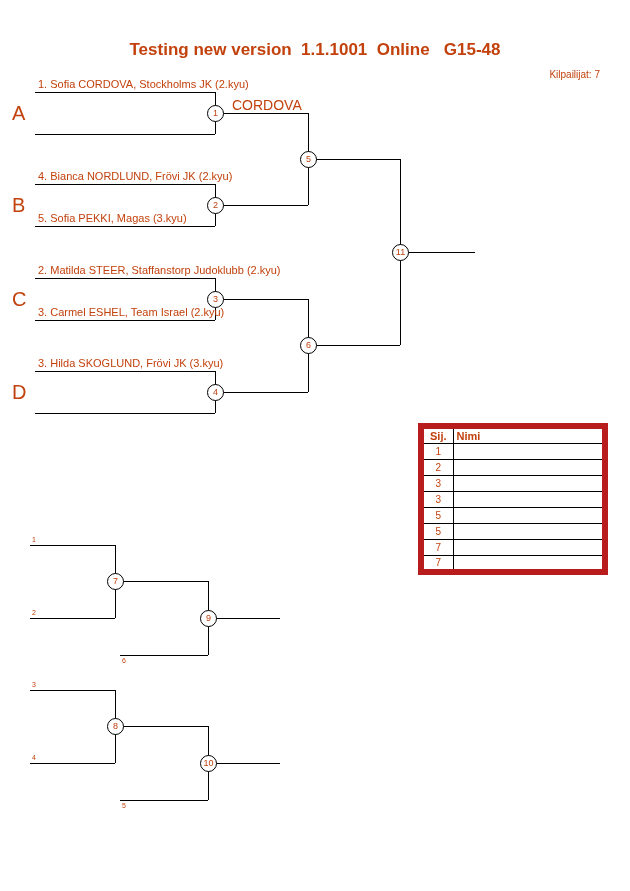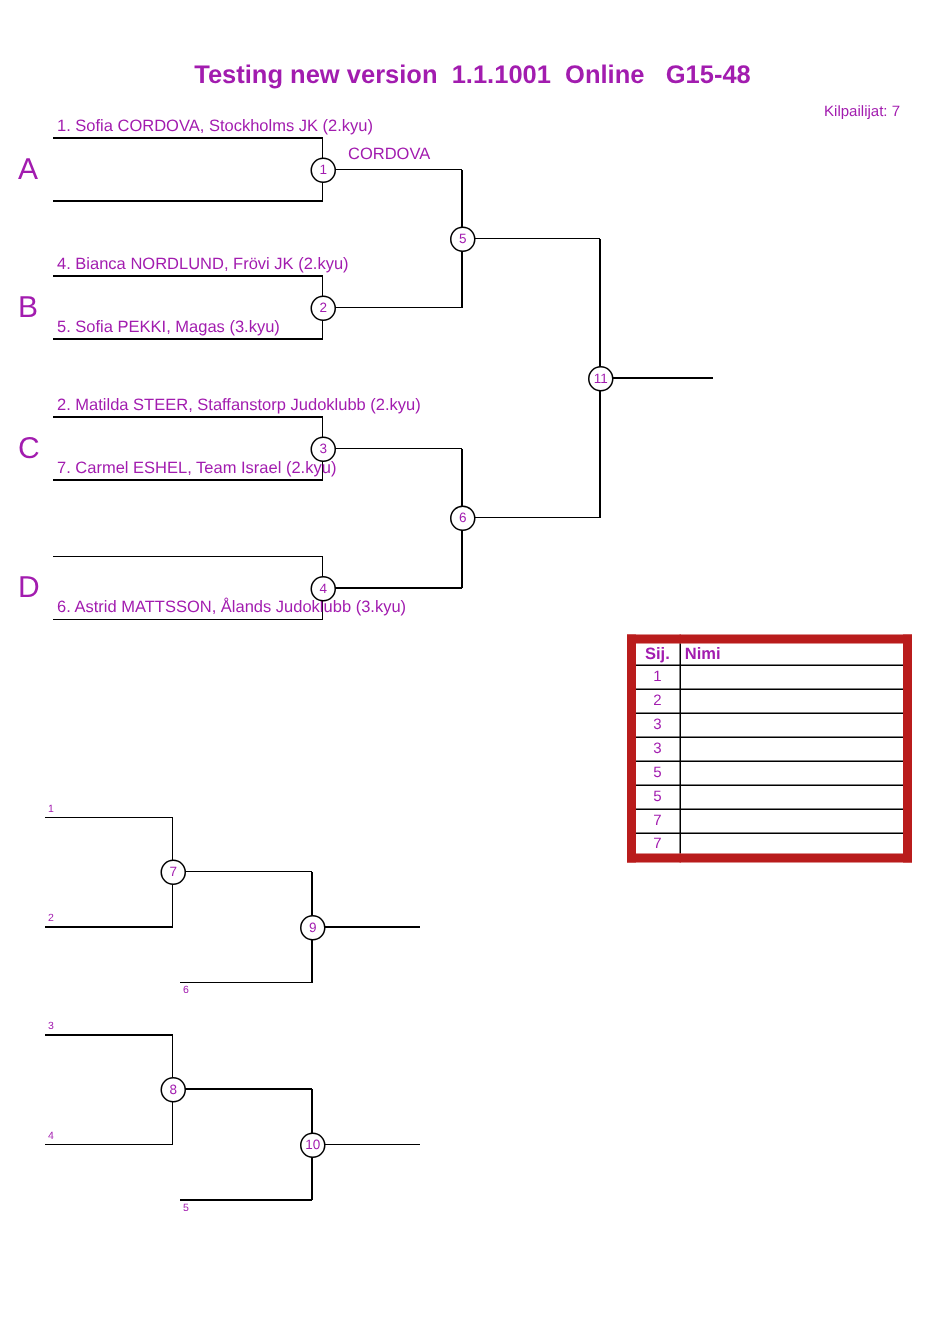--- a/index.html
+++ b/index.html
@@ -1,33 +1,33 @@
 <!DOCTYPE html>
 <html><head>
 <meta charset="utf-8">
 <style>
   * { margin:0; padding:0; box-sizing:border-box; }
   html,body { background:#e8e8e8; }
   .page {
     position:relative; width:630px; height:891px; margin:0 auto;
-    background:#ffffff; color:#a21caf;
+    background:#ffffff; color:#c2410c;
     font-family:"Liberation Sans", sans-serif;
     overflow:hidden;
   }
   .title {
     position:absolute; top:40px; left:0; width:100%;
     text-align:center; font-size:17px; font-weight:bold; white-space:pre;
   }
   .competitors {
     position:absolute; top:69px; right:30px; font-size:10px;
   }
   .lines { position:absolute; top:0; left:0; pointer-events:none; }
   .pool-letter { position:absolute; font-size:20px; line-height:20px; }
   .pname { position:absolute; font-size:11px; line-height:13px; white-space:nowrap; }
-  .winner { position:absolute; font-size:11px; white-space:nowrap; }
+  .winner { position:absolute; font-size:14px; white-space:nowrap; }
   .node {
     position:absolute; width:17px; height:17px;
     border:1px solid #000; border-radius:50%; background:#fff;
     font-size:9px; line-height:15px; text-align:center;
   }
   .slot-label { position:absolute; font-size:7px; line-height:8px; }
   .tbl-title {
     position:absolute; left:418px; top:404px; width:190px;
     text-align:center; font-size:12px; font-weight:bold;
   }
@@ -71,22 +71,22 @@
   <div class="pool-letter" style="left:12px;top:103px">A</div>
   <div class="pool-letter" style="left:12px;top:195px">B</div>
   <div class="pool-letter" style="left:12px;top:289px">C</div>
   <div class="pool-letter" style="left:12px;top:382px">D</div>
 
   <div class="pname" style="left:38px;top:78px">1. Sofia CORDOVA, Stockholms JK (2.kyu)</div>
   <div class="pname" style="left:38px;top:120px"></div>
   <div class="pname" style="left:38px;top:170px">4. Bianca NORDLUND, Frövi JK (2.kyu)</div>
   <div class="pname" style="left:38px;top:212px">5. Sofia PEKKI, Magas (3.kyu)</div>
   <div class="pname" style="left:38px;top:264px">2. Matilda STEER, Staffanstorp Judoklubb (2.kyu)</div>
-  <div class="pname" style="left:38px;top:306px">7. Carmel ESHEL, Team Israel (2.kyu)</div>
-  <div class="pname" style="left:38px;top:399px">6. Astrid MATTSSON, Ålands Judoklubb (3.kyu)</div>
+  <div class="pname" style="left:38px;top:306px">3. Carmel ESHEL, Team Israel (2.kyu)</div>
+  <div class="pname" style="left:38px;top:357px">3. Hilda SKOGLUND, Frövi JK (3.kyu)</div>
 
   <div class="winner" style="left:232px;top:97px">CORDOVA</div>
 
   <div class="node" style="left:207px;top:105px">1</div>
   <div class="node" style="left:207px;top:197px">2</div>
   <div class="node" style="left:207px;top:291px">3</div>
   <div class="node" style="left:207px;top:384px">4</div>
   <div class="node" style="left:300px;top:151px">5</div>
   <div class="node" style="left:300px;top:337px">6</div>
   <div class="node" style="left:392px;top:244px">11</div>

